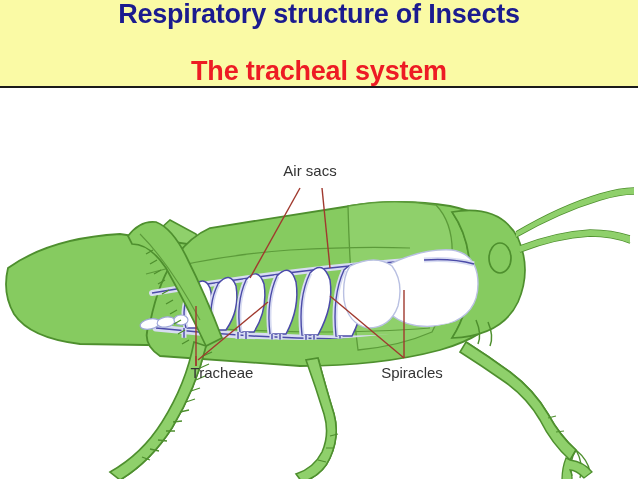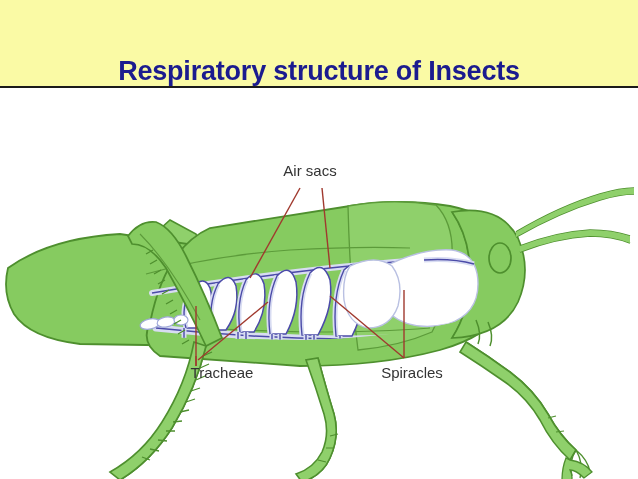--- a/index.html
+++ b/index.html
@@ -21,21 +21,21 @@
     left: 0;
     top: 0;
     width: 638px;
     height: 88px;
     background: #FAFAA5;
     border-bottom: 2px solid #1a1a1a;
     box-sizing: border-box;
     display: flex;
     flex-direction: column;
     align-items: center;
-    justify-content: flex-end;
+    justify-content: space-between;
   }
   #title-main {
     font-size: 27px;
     font-weight: bold;
     color: #1B1B8F;
     line-height: 1.08;
     letter-spacing: -0.2px;
     white-space: nowrap;
   }
   #title-sub {
@@ -67,20 +67,21 @@
     font-size: 15px;
     fill: #333333;
     font-weight: normal;
   }
 </style>
 </head>
 <body>
 
 <div id="title-banner">
   <div id="title-main">Respiratory structure of Insects</div>
+  <div id="title-sub">The tracheal system</div>
 </div>
 
 <div id="diagram-area">
   <svg id="insect-svg" viewBox="0 0 638 391" xmlns="http://www.w3.org/2000/svg">
 
     <defs>
       <clipPath id="bodyClip">
         <path d="M18,150 Q10,183 22,212 Q36,240 95,248 L300,252 Q400,250 470,230
                  Q520,214 530,178 Q534,140 500,122 Q455,105 380,108 L150,122
                  Q60,128 18,150 Z"></path>

